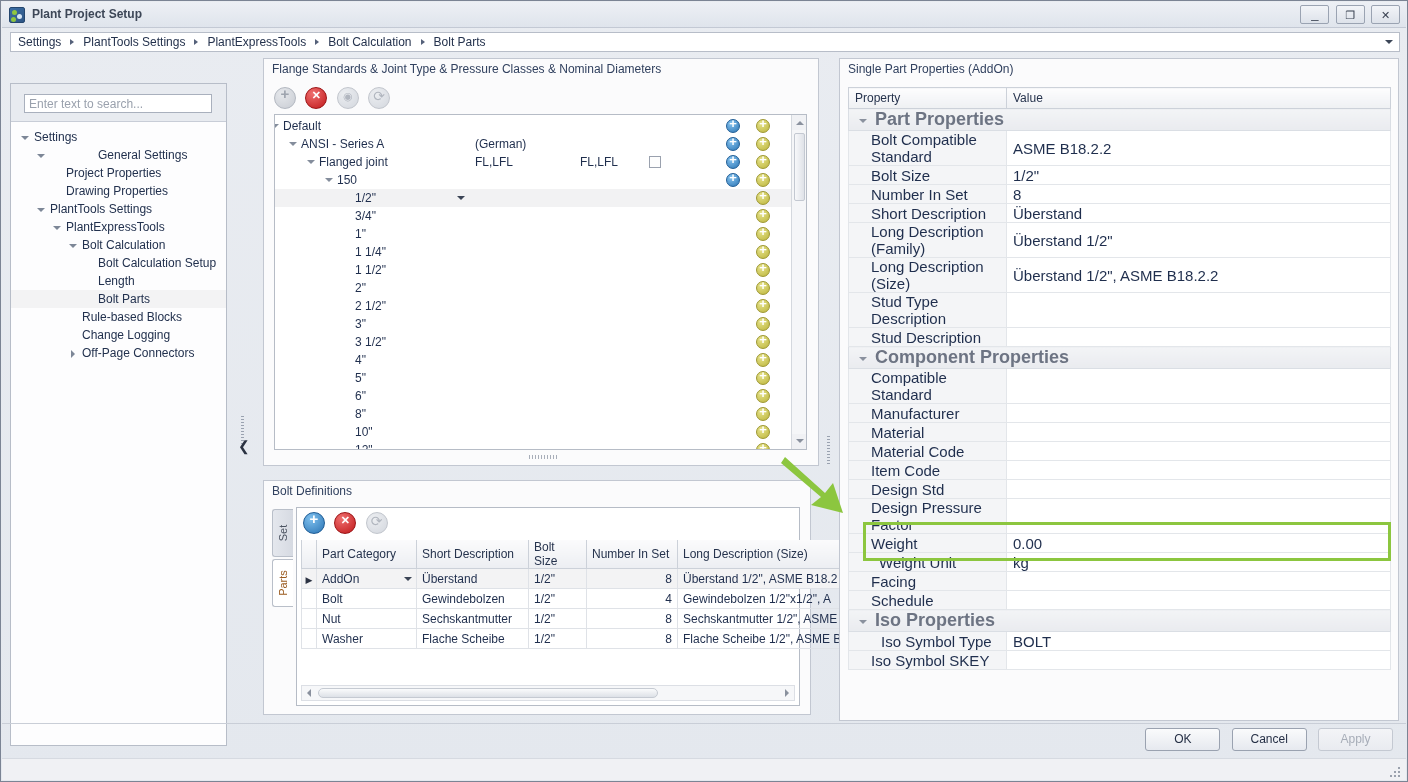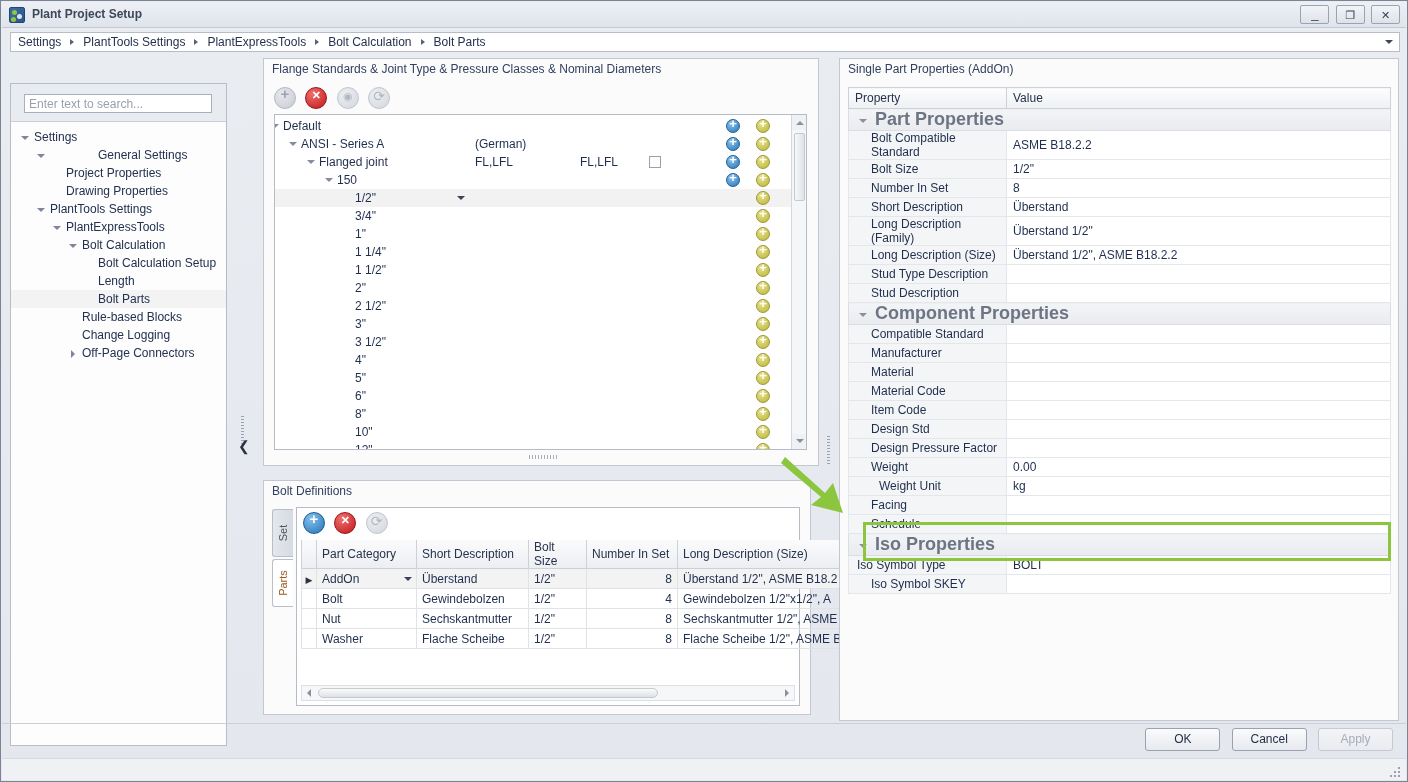--- a/index.html
+++ b/index.html
@@ -312,21 +312,21 @@
   #rightPanel { left: 838px; top: 57px; width: 560px; height: 663px; }
   .prop-table {
     position: absolute; left: 8px; top: 28px; width: 543px;
     border-collapse: collapse; table-layout: fixed;
   }
   .prop-table th {
     background: linear-gradient(180deg,#fdfdfe,#eef0f3);
     border: 1px solid #ccd1d9; font-weight: normal; text-align: left;
     font-size: 12px; color: #26334d; height: 21px; padding: 0 6px;
   }
-  .prop-table td { height: 19px; font-size: 12px; padding: 0 6px; }
+  .prop-table td { height: 19px; font-size: 15px; padding: 0 6px; }
   .prop-name {
     width: 158px; background: #f4f5f7;
     border: 1px solid #e3e6ea; color: #1f2e4d;
   }
   .prop-val { background: #ffffff; border: 1px solid #e3e6ea; color: #1f2e4d; }
   .cat-row td {
     background: linear-gradient(180deg,#f3f4f6,#e9ebef);
     border: 1px solid #dadee4;
     font-weight: bold; color: #6d7483; font-size: 18px;
     padding-left: 26px; position: relative;
@@ -794,21 +794,21 @@
             <td class="prop-val"></td>
           </tr>
           <tr>
             <td class="prop-name" style="padding-left: 22px;">Schedule</td>
             <td class="prop-val"></td>
           </tr>
           <tr class="cat-row">
             <td colspan="2">Iso Properties</td>
           </tr>
           <tr>
-            <td class="prop-name" style="padding-left: 8px; margin-left: 43px;">Iso Symbol Type</td>
+            <td class="prop-name" style="padding-left: 32px; margin-left: 43px;">Iso Symbol Type</td>
             <td class="prop-val">BOLT</td>
           </tr>
           <tr>
             <td class="prop-name" style="padding-left: 22px;">Iso Symbol SKEY</td>
             <td class="prop-val"></td>
           </tr>
         </tbody>
     </table>
   </div>
 

